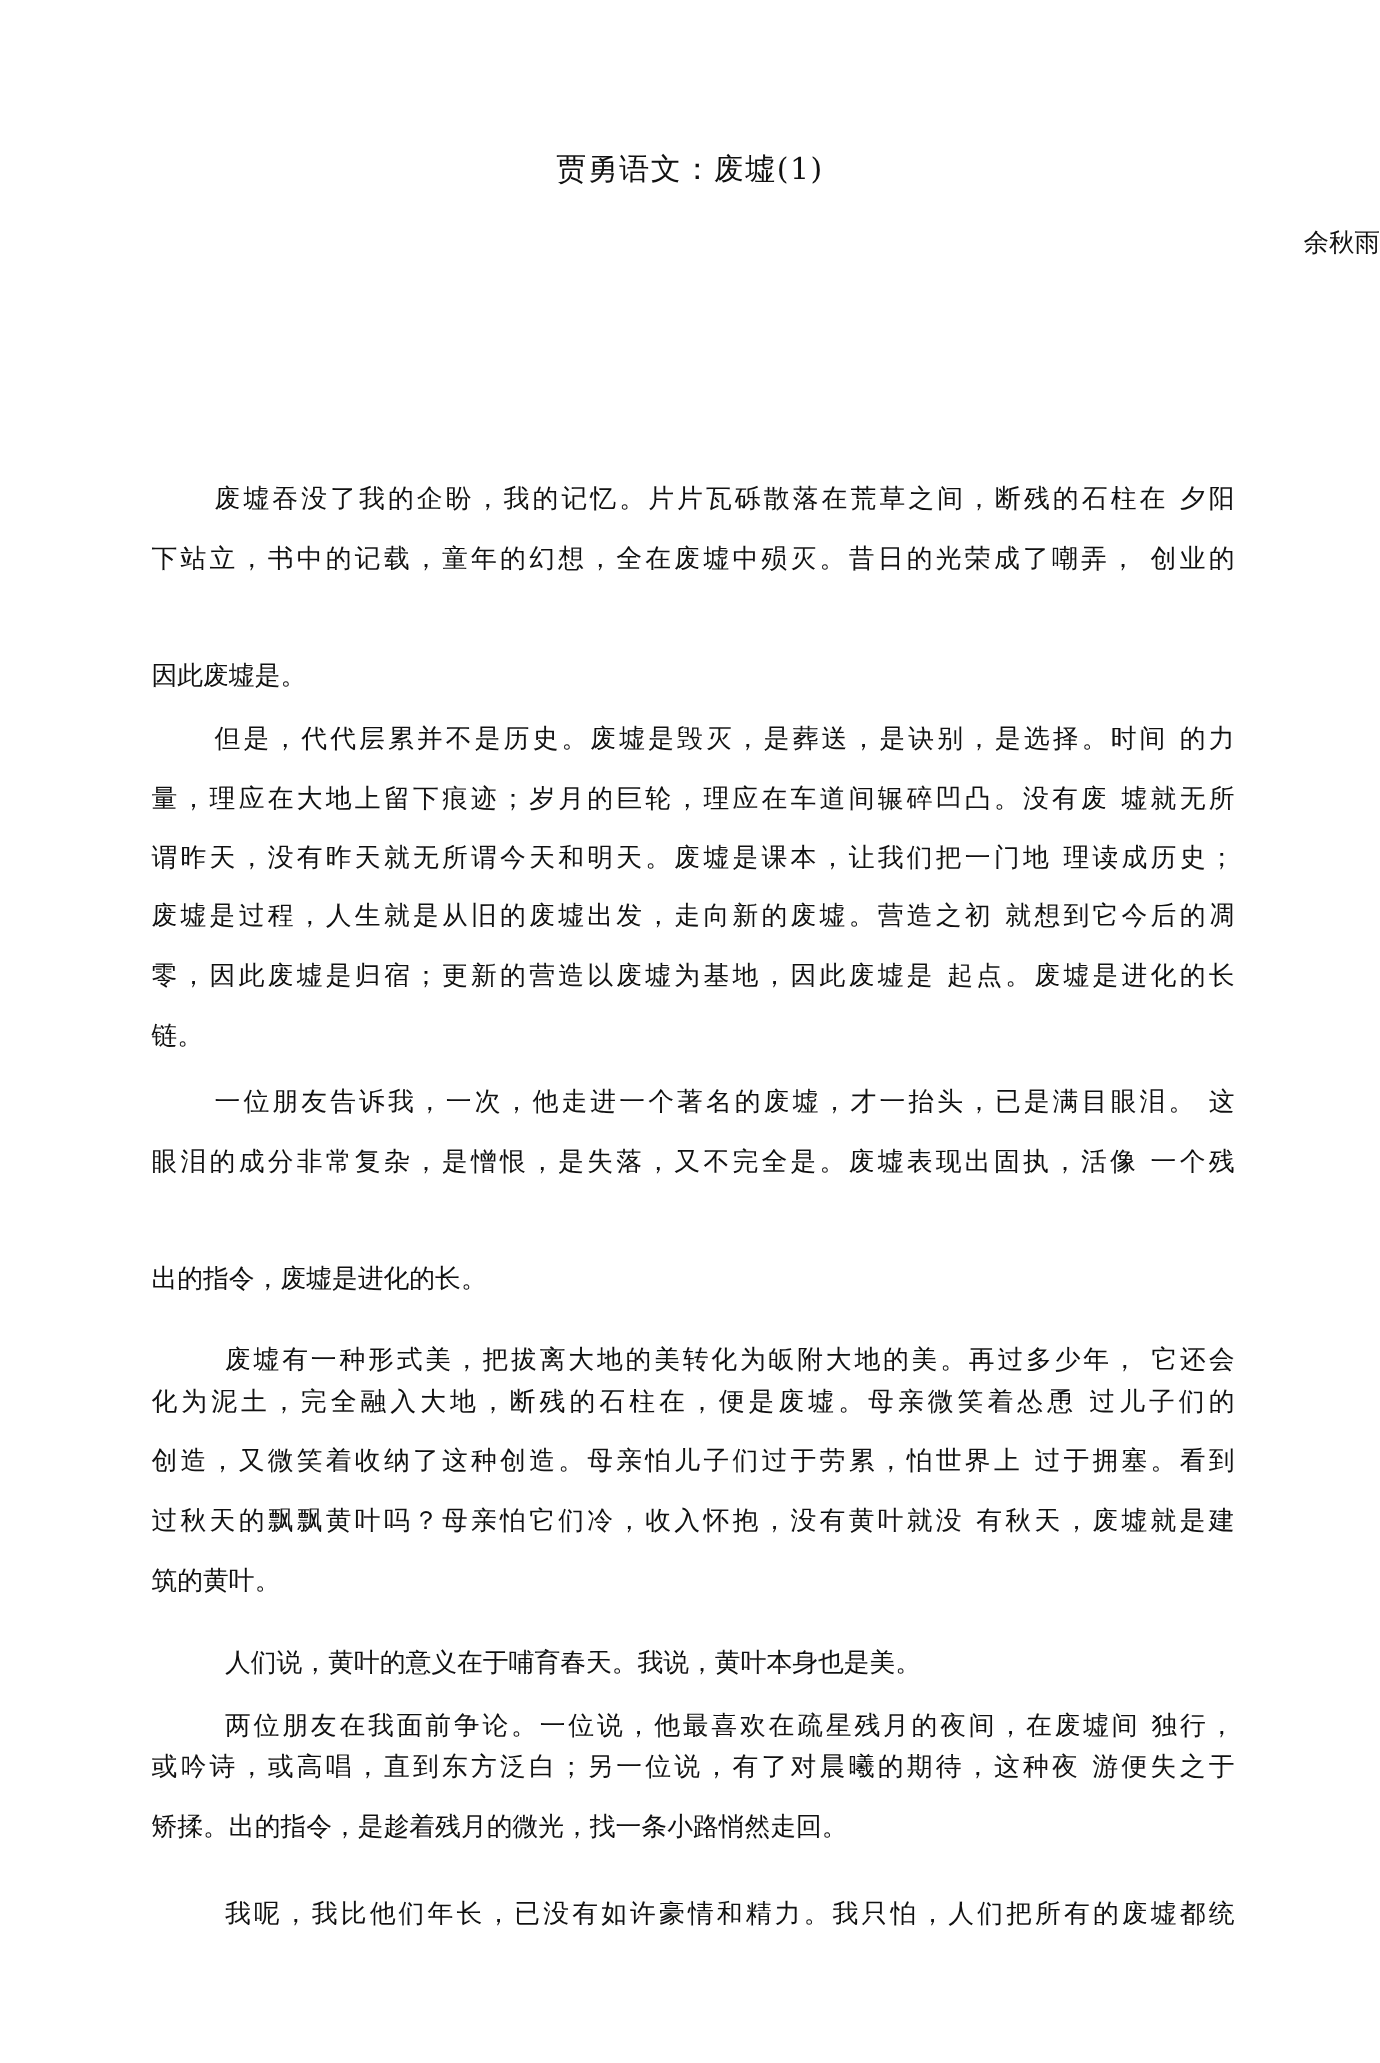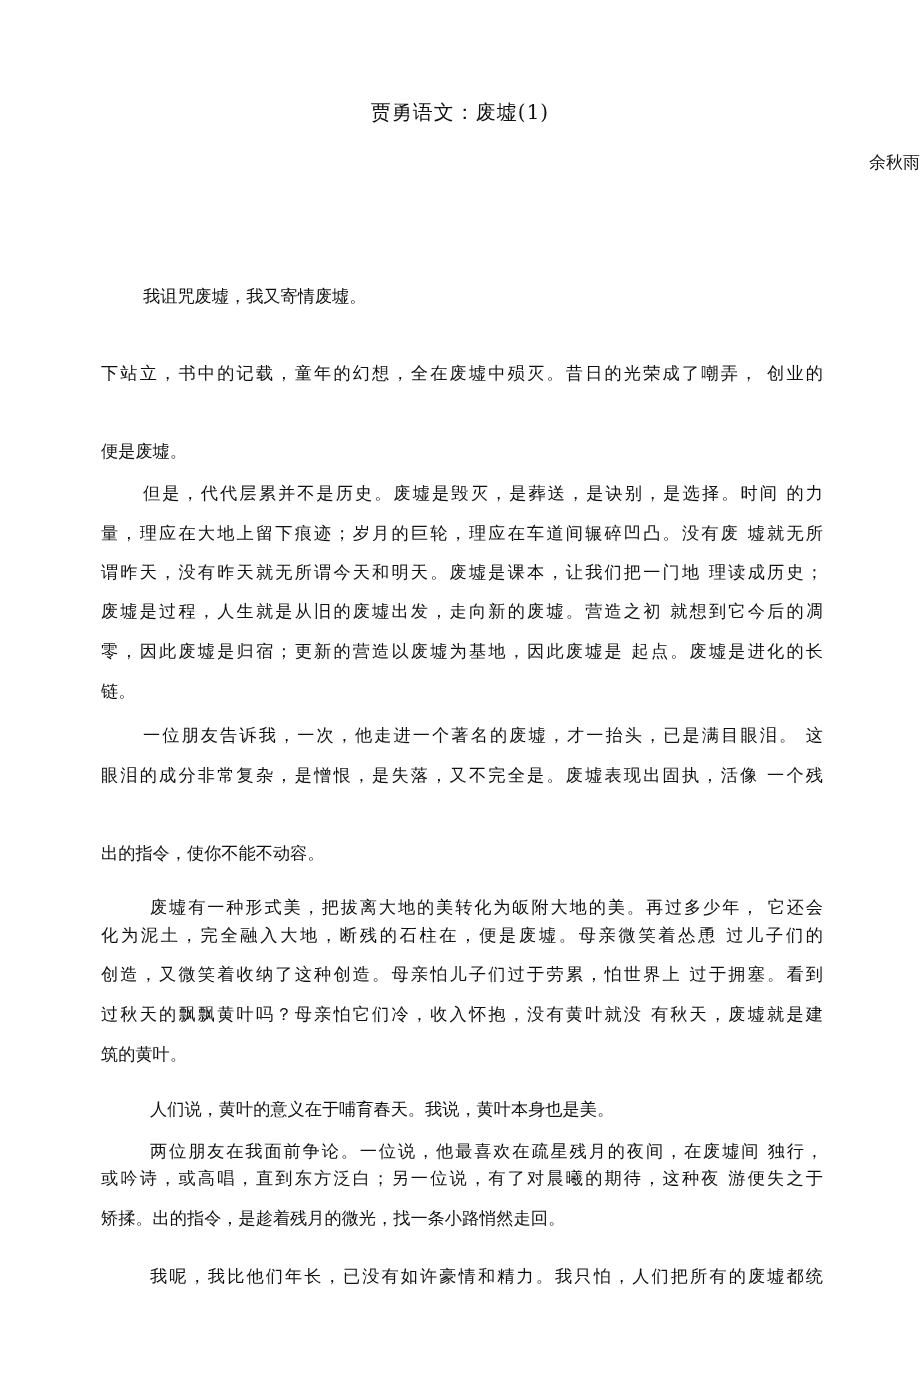--- a/index.html
+++ b/index.html
@@ -63,35 +63,35 @@
       margin-top: 12px;
     }
   </style>
 </head>
 <body>
 
 <div class="page">
   <div class="title">贾勇语文：废墟(1)</div>
   <div class="author">余秋雨</div>
 
-  <div class="line indent last" style="top:285px">我诅咒废墟，我又寄情废墟。</div>
 
+  <div class="line indent" style="top:322px">废墟吞没了我的企盼，我的记忆。片片瓦砾散落在荒草之间，断残的石柱在 夕阳</div>
   <div class="line" style="top:362px">下站立，书中的记载，童年的幻想，全在废墟中殒灭。昔日的光荣成了嘲弄， 创业的</div>
-  <div class="line last" style="top:440px">便是废墟。</div>
+  <div class="line last" style="top:440px">因此废墟是。</div>
 
   <div class="line indent" style="top:482px">但是，代代层累并不是历史。废墟是毁灭，是葬送，是诀别，是选择。时间 的力</div>
   <div class="line" style="top:522px">量，理应在大地上留下痕迹；岁月的巨轮，理应在车道间辗碎凹凸。没有废 墟就无所</div>
   <div class="line" style="top:561px">谓昨天，没有昨天就无所谓今天和明天。废墟是课本，让我们把一门地 理读成历史；</div>
   <div class="line" style="top:600px">废墟是过程，人生就是从旧的废墟出发，走向新的废墟。营造之初 就想到它今后的凋</div>
   <div class="line" style="top:640px">零，因此废墟是归宿；更新的营造以废墟为基地，因此废墟是 起点。废墟是进化的长</div>
   <div class="line last" style="top:680px">链。</div>
 
   <div class="line indent" style="top:724px">一位朋友告诉我，一次，他走进一个著名的废墟，才一抬头，已是满目眼泪。 这</div>
   <div class="line" style="top:764px">眼泪的成分非常复杂，是憎恨，是失落，又不完全是。废墟表现出固执，活像 一个残</div>
-  <div class="line last" style="top:842px">出的指令，使你不能不动容。</div>
+  <div class="line last" style="top:842px">出的指令，废墟是进化的长。</div>
 
   <div class="line indent2" style="top:884px">废墟有一种形式美，把拔离大地的美转化为皈附大地的美。再过多少年， 它还会</div>
   <div class="line" style="top:924px">化为泥土，完全融入大地，断残的石柱在，便是废墟。母亲微笑着怂恿 过儿子们的</div>
   <div class="line" style="top:963px">创造，又微笑着收纳了这种创造。母亲怕儿子们过于劳累，怕世界上 过于拥塞。看到</div>
   <div class="line" style="top:1003px">过秋天的飘飘黄叶吗？母亲怕它们冷，收入怀抱，没有黄叶就没 有秋天，废墟就是建</div>
   <div class="line last" style="top:1043px">筑的黄叶。</div>
 
   <div class="line indent2 last" style="top:1086px">人们说，黄叶的意义在于哺育春天。我说，黄叶本身也是美。</div>
 
   <div class="line indent2" style="top:1128px">两位朋友在我面前争论。一位说，他最喜欢在疏星残月的夜间，在废墟间 独行，</div>

